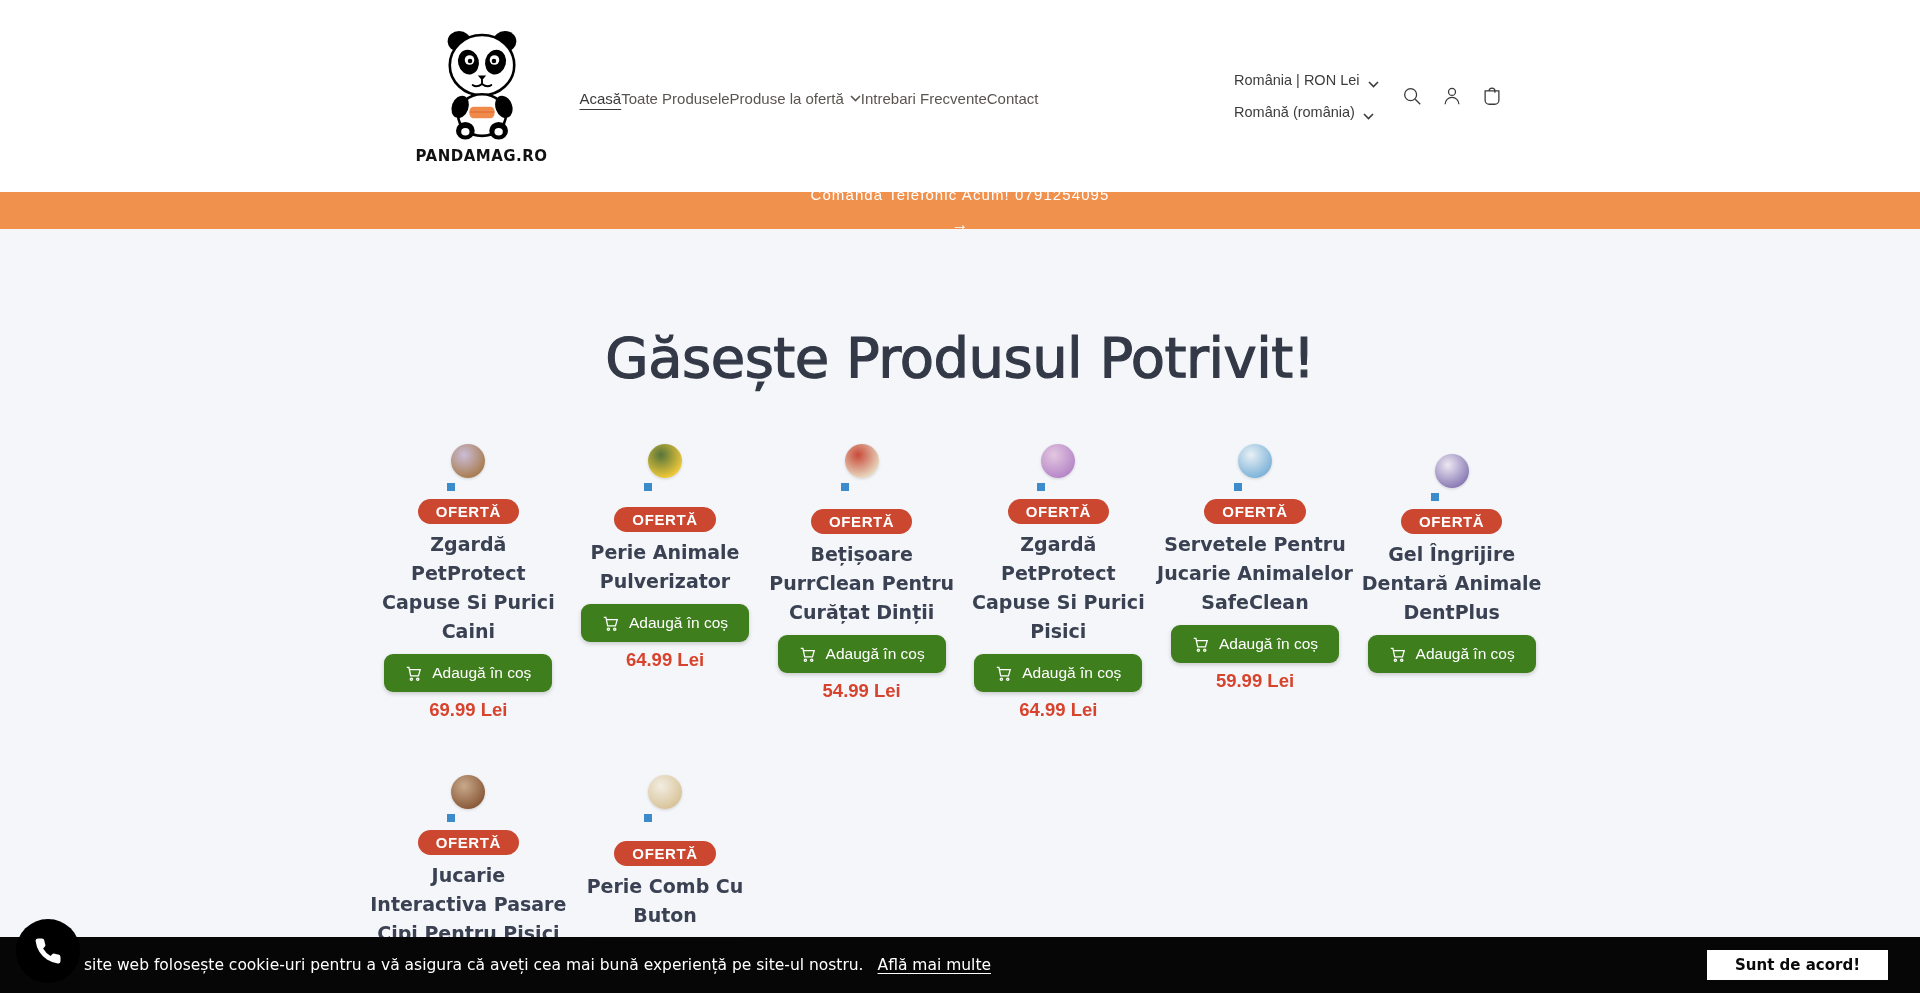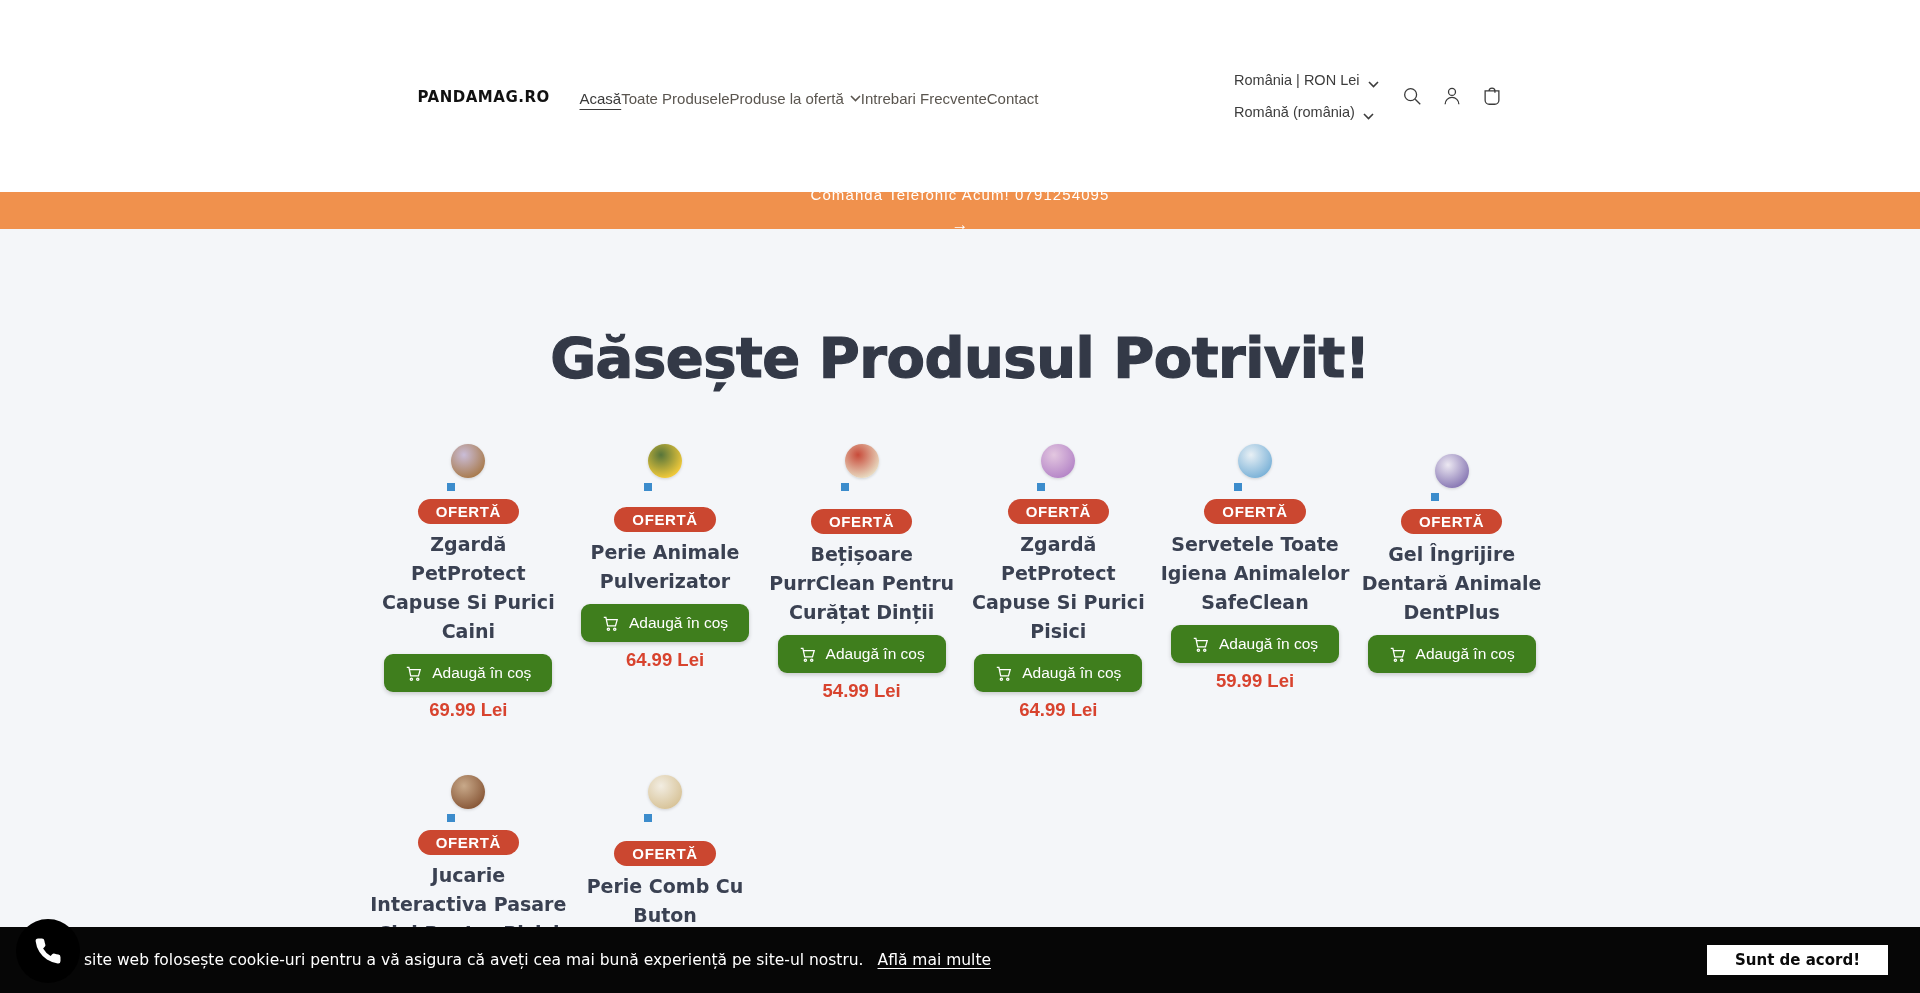--- a/index.html
+++ b/index.html
@@ -9,21 +9,21 @@
     background:#f4f6f9;
     position:relative;
   }
 
   
   .header { background:#ffffff; height:192px; }
   .header-inner {
     max-width:1085px; margin:0 auto; height:100%;
     display:flex; align-items:center; gap:34px;
   }
-  .logo { display:flex; flex-direction:row; align-items:center; width:128px; flex:0 0 auto; cursor:pointer; }
+  .logo { display:flex; flex-direction:column; align-items:center; width:128px; flex:0 0 auto; cursor:pointer; }
   .logo svg { width:104px; height:118px; display:block; }
   .logo-text { font-family:"DejaVu Sans", sans-serif; font-weight:bold; font-size:15px; letter-spacing:.5px; color:#111; margin-top:2px; }
 
   .nav { display:flex; align-items:center; margin-top:4px; }
   .nav-item { font-size:15px; color:#5a554f; text-decoration:none; display:flex; align-items:center; gap:6px; cursor:pointer; white-space:nowrap; }
   .nav-item.active { color:#3a3a3a; text-decoration:underline; text-underline-offset:5px; }
   .chev { width:11px; height:7px; stroke:#5a554f; fill:none; stroke-width:1.6; }
 
   .header-right { margin-left:auto; display:flex; align-items:center; gap:22px; }
   .selectors { display:flex; flex-direction:column; gap:16px; }
@@ -37,21 +37,21 @@
     height:37px; background:#f0914d; color:#ffffff;
     display:flex; align-items:center; justify-content:center; gap:12px;
     font-size:15px; letter-spacing:1.1px; cursor:pointer;flex-direction:column;
   }
   .announce .arrow { font-size:17px; letter-spacing:0; }
 
   
   .hero-title {
     margin-top:96px; text-align:center;
     font-family:"DejaVu Sans", sans-serif;
-    font-size:56px; font-weight:bold; color:#333947;
+    font-size:56px; font-weight:normal; color:#333947;
     -webkit-text-stroke:1.2px #333947; letter-spacing:-.5px;
   }
 
   
   .grid {
     width:1180px; margin:54px auto 0;
     display:grid; grid-template-columns:repeat(6,1fr); row-gap:54px;
   }
   .card { display:flex; flex-direction:column; align-items:center; text-align:center; }
   .thumb { width:34px; height:34px; border-radius:50%; position:relative; margin-bottom:21px; cursor:pointer;
@@ -76,21 +76,21 @@
   .buy svg { width:17px; height:17px; stroke:#fff; fill:none; stroke-width:1.8; }
   .price { color:#d8432e; font-weight:bold; font-size:18.5px; }
 
   .card:nth-child(2) .thumb { margin-bottom:29px; }
   .card:nth-child(3) .thumb { margin-bottom:31px; }
   .card:nth-child(6) { margin-top:10px; }
   .card:nth-child(8) .thumb { margin-bottom:32px; }
 
   
   .cookie-bar {
-    position:fixed; left:0; right:0; bottom:0; height:66px;
+    position:fixed; left:0; right:0; bottom:0; height:56px;
     background:#060606; color:#fff; z-index:5;
     display:flex; align-items:center; padding-left:84px;
     font-family:"DejaVu Sans", sans-serif; font-size:15.5px;
   }
   .cookie-link { color:#fff; text-decoration:underline; text-underline-offset:3px; margin-left:14px; cursor:pointer; }
   .cookie-accept {
     position:absolute; right:32px; top:50%; transform:translateY(-50%);
     background:#ffffff; color:#0a0a0a; border:none;
     font-family:"DejaVu Sans", sans-serif; font-weight:bold; font-size:15px;
     padding:6px 28px; cursor:pointer;
@@ -258,21 +258,21 @@
       <span>Adaugă în coș</span>
     </button>
     <div class="price">64.99 Lei</div>
   </article>
 
   <article class="card">
     <div class="thumb" style="background: radial-gradient(circle at 38% 32%, rgb(232, 240, 245) 0%, rgb(125, 179, 216) 75%);">
         <span class="pixel"></span>
       </div>
     <div class="badge">OFERTĂ</div>
-    <div class="title">Servetele Toate Igiena Animalelor SafeClean</div>
+    <div class="title">Servetele Pentru Jucarie Animalelor SafeClean</div>
     <button class="buy">
       <svg viewBox="0 0 24 24">
           <circle cx="9" cy="20" r="1.6"></circle>
           <circle cx="18" cy="20" r="1.6"></circle>
           <path d="M2.5 3.5 h3 l2.5 12 h11 l2.5 -9 h-16"></path>
         </svg>
       <span>Adaugă în coș</span>
     </button>
     <div class="price">59.99 Lei</div>
   </article>

